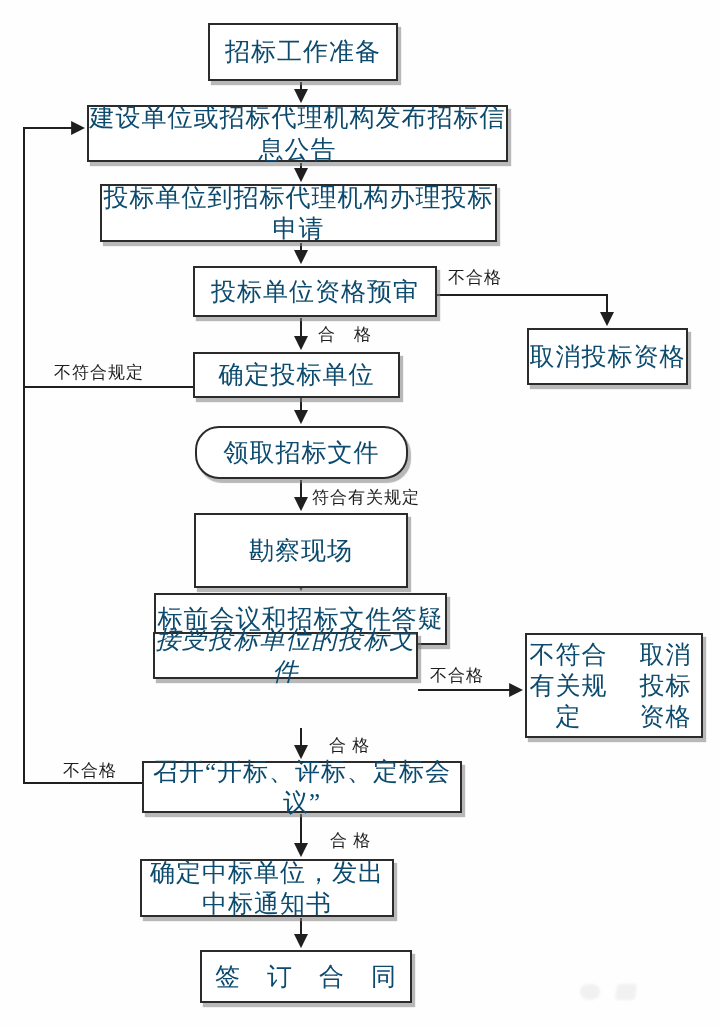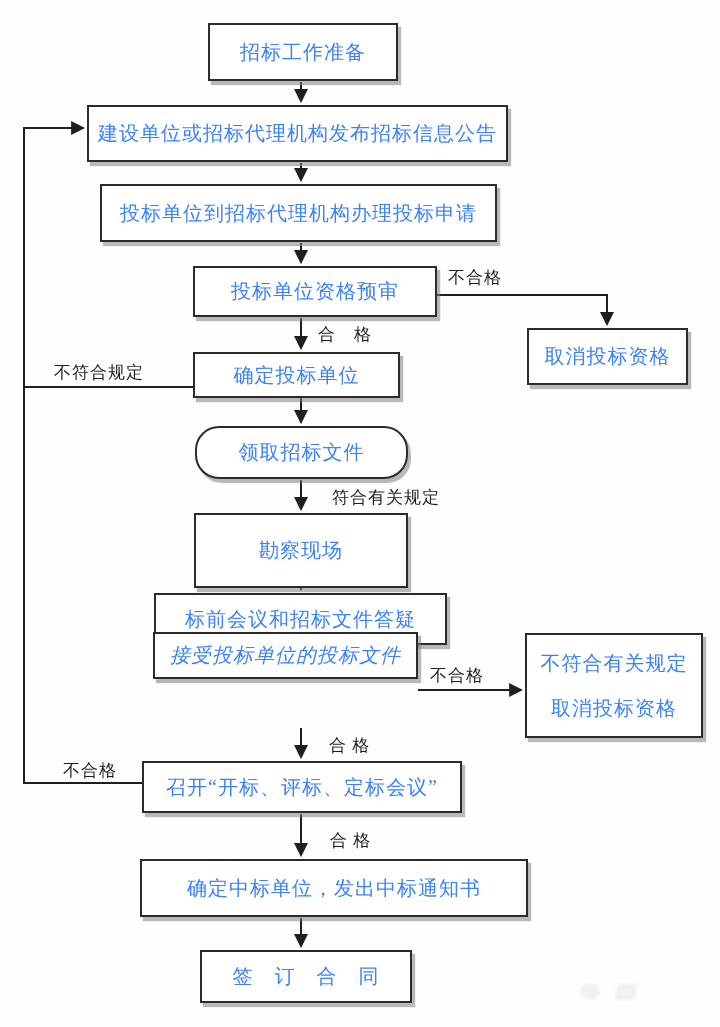--- a/index.html
+++ b/index.html
@@ -18,29 +18,29 @@
   }
   .node {
     position: absolute;
     box-sizing: border-box;
     background: #ffffff;
     border: 2px solid #2b2b2b;
     box-shadow: 3px 4px 1px rgba(125,125,125,0.55);
     display: flex;
     align-items: center;
     justify-content: center;
-    font-size: 20px;
-    color: #3b82f6;
+    font-size: 25px;
+    color: #0c4a6e;
     text-align: center;
     line-height: 1.25;
     letter-spacing: 1px;
     z-index: 2;
   }
   .node.two-line {
-    flex-direction: column;
+    flex-direction: row;
     justify-content: center;
     gap: 20px;
   }
   .elabel {
     position: absolute;
     font-size: 17px;
     color: #1d1d1d;
     white-space: nowrap;
     letter-spacing: 1px;
     z-index: 3;
@@ -137,35 +137,35 @@
 
   <div class="node two-line" style="left:525px; top:633px; width:178px; height:105px;">
     <span>不符合有关规定</span>
     <span>取消投标资格</span>
   </div>
 
   <div class="node" style="left:142px; top:761px; width:320px; height:52px;">
     <span>召开“开标、评标、定标会议”</span>
   </div>
 
-  <div class="node" style="left:140px; top:859px; width:388px; height:58px;">
+  <div class="node" style="left:140px; top:859px; width:254px; height:58px;">
     <span>确定中标单位，发出中标通知书</span>
   </div>
 
   <div class="node" style="left:200px; top:950px; width:212px; height:53px;">
     <span>签　订　合　同</span>
   </div>
 
   <span class="elabel" style="left:448px; top:266px;">不合格</span>
 
   <span class="elabel" style="left:318px; top:323px;">合　格</span>
 
   <span class="elabel" style="left:54px; top:361px;">不符合规定</span>
 
-  <span class="elabel" style="left:312px; top:486px;margin-left:20px;">符合有关规定</span>
+  <span class="elabel" style="left:312px; top:486px;">符合有关规定</span>
 
   <span class="elabel" style="left:430px; top:664px;">不合格</span>
 
   <span class="elabel" style="left:329px; top:734px;">合 格</span>
 
   <span class="elabel" style="left:63px; top:759px;">不合格</span>
 
   <span class="elabel" style="left:330px; top:829px;">合 格</span>
 
   <div class="watermark">

